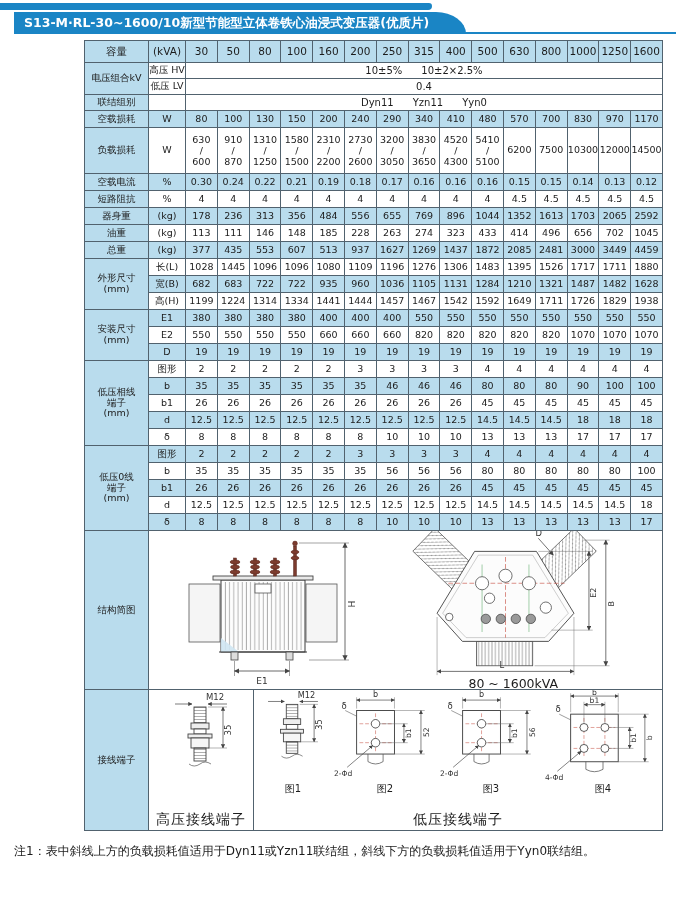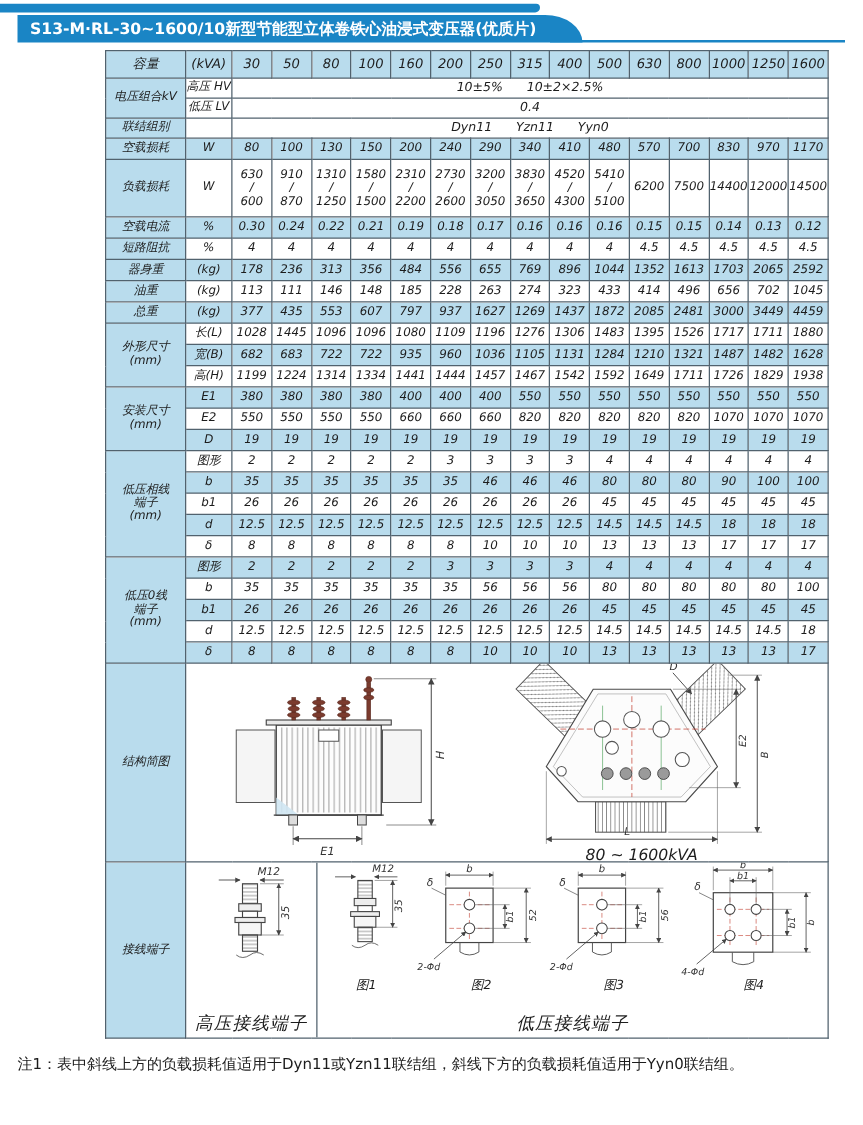--- a/index.html
+++ b/index.html
@@ -9,21 +9,21 @@
   
   .top-strip{position:absolute;top:3px;left:0;width:432px;height:7px;background:#1a85c5;
              border-radius:0 8px 10px 0;}
   .title-bar{position:absolute;top:12px;left:14px;width:452px;height:22px;background:#1a85c5;
              border-top-right-radius:30px 22px;color:#fff;font-size:12.5px;font-weight:bold;
              line-height:22px;padding-left:10px;box-sizing:border-box;white-space:nowrap;}
   .title-underline{position:absolute;top:32px;left:440px;width:236px;height:2px;background:#1a85c5;}
 
   
   table.spec{position:absolute;left:84px;top:40px;border-collapse:collapse;table-layout:fixed;
-             width:578px;font-size:10px;font-style:italic;}
+             width:578px;font-size:10px;}
   table.spec td{border:1px solid #51626e;text-align:center;vertical-align:middle;
                 padding:0;line-height:1.15;overflow:hidden;}
   td.lbl{background:#b9dced;white-space:pre-line;font-size:9.5px;}
   td.unit{font-size:9.5px;}
   td.sh{background:#b9dced;}
   td.val{font-size:9.5px;}
   td.merged{white-space:pre;font-size:10px;}
   tr.std{height:17px;}
   tr.cap{height:22px;}
   tr.cap td{font-size:10.5px;}
@@ -167,21 +167,21 @@
             <div>/</div>
             <div>4300</div>
           </td>
           <td class="val">
             <div>5410</div>
             <div>/</div>
             <div>5100</div>
           </td>
           <td class="val">6200</td>
           <td class="val">7500</td>
-          <td class="val">14400</td>
+          <td class="val">10300</td>
           <td class="val">12000</td>
           <td class="val">14500</td>
         </tr>
         <tr class="std">
           <td class="lbl">空载电流</td>
           <td class="unit sh">%</td>
           <td class="val sh">0.30</td>
           <td class="val sh">0.24</td>
           <td class="val sh">0.22</td>
           <td class="val sh">0.21</td>
@@ -254,21 +254,21 @@
           <td class="val">702</td>
           <td class="val">1045</td>
         </tr>
         <tr class="std">
           <td class="lbl">总重</td>
           <td class="unit sh">(kg)</td>
           <td class="val sh">377</td>
           <td class="val sh">435</td>
           <td class="val sh">553</td>
           <td class="val sh">607</td>
-          <td class="val sh">797</td>
+          <td class="val sh">513</td>
           <td class="val sh">937</td>
           <td class="val sh">1627</td>
           <td class="val sh">1269</td>
           <td class="val sh">1437</td>
           <td class="val sh">1872</td>
           <td class="val sh">2085</td>
           <td class="val sh">2481</td>
           <td class="val sh">3000</td>
           <td class="val sh">3449</td>
           <td class="val sh">4459</td>

